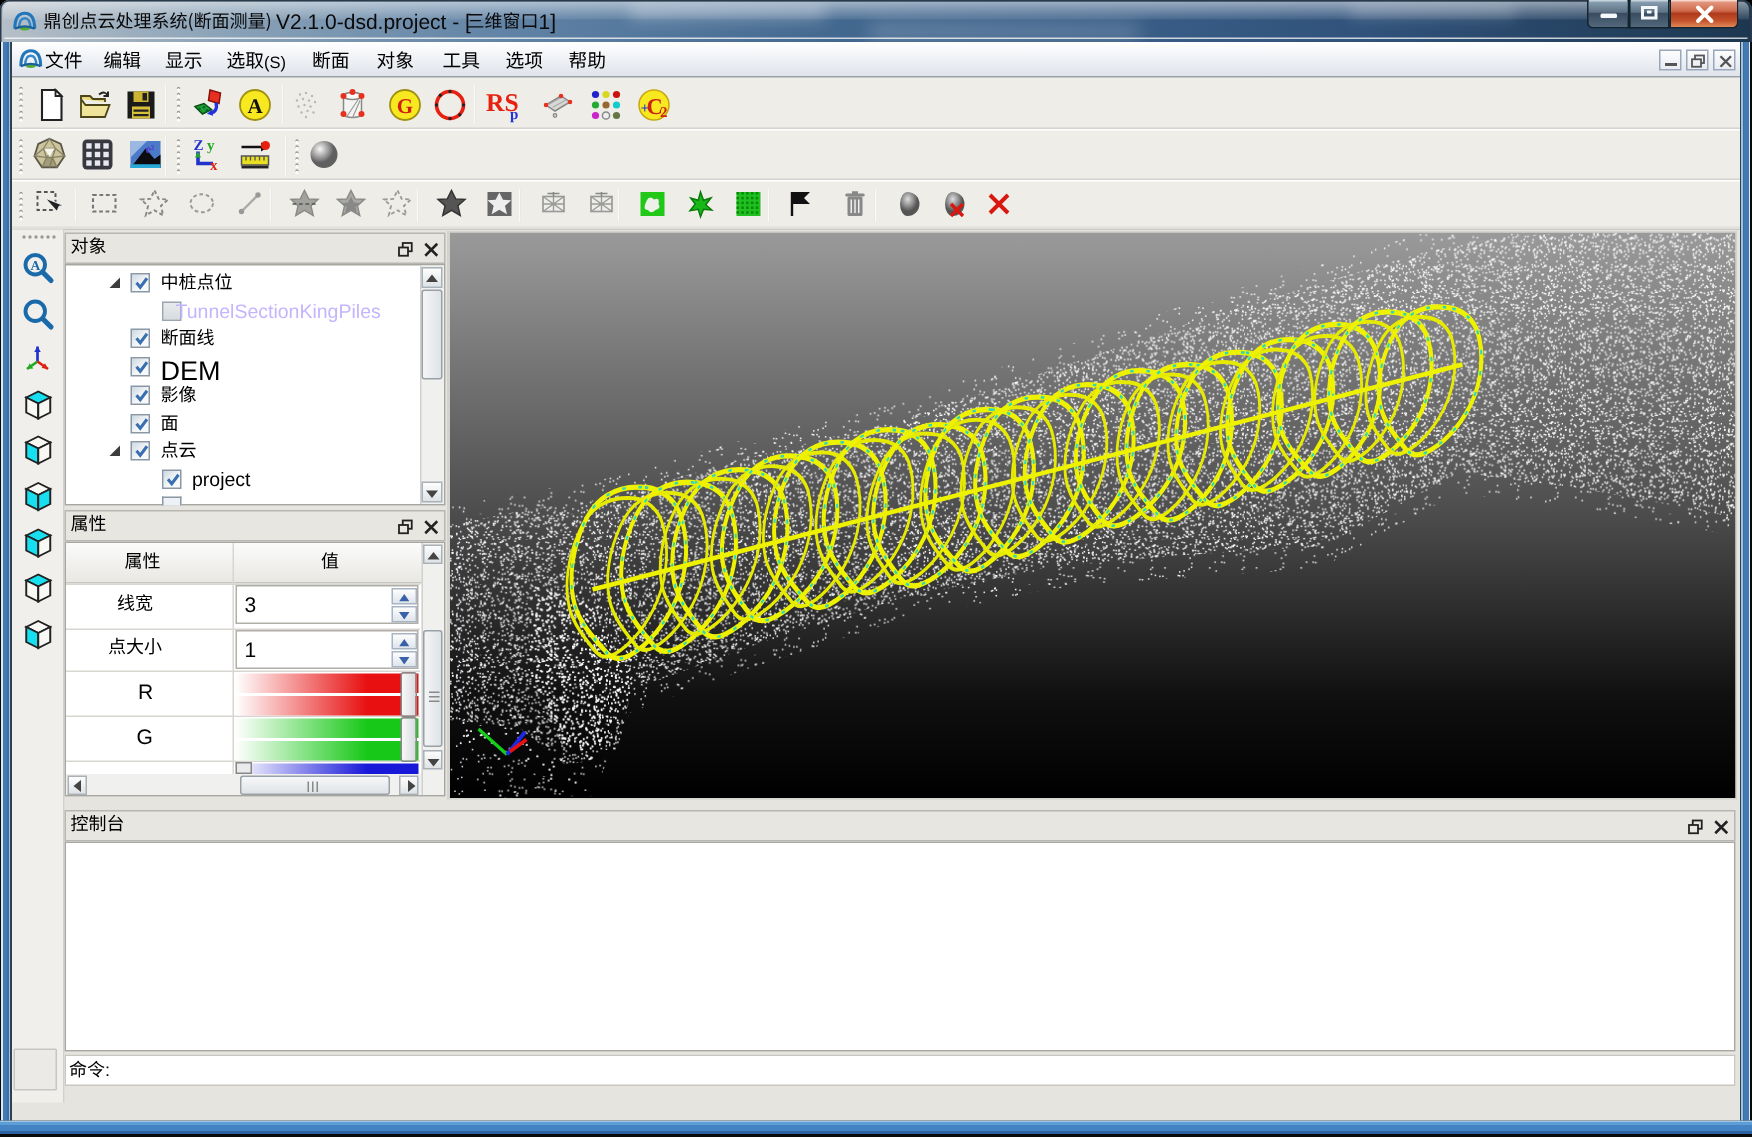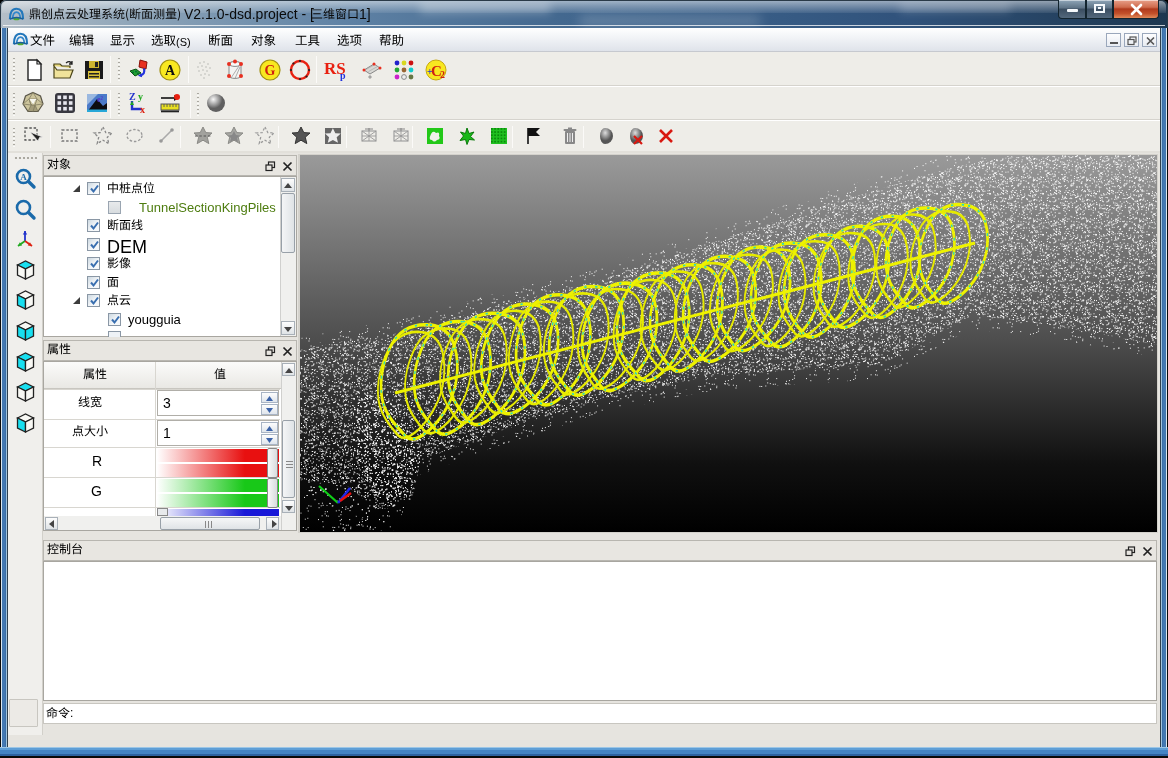--- a/index.html
+++ b/index.html
@@ -660,21 +660,21 @@
     </div>
     <svg style="position:absolute;left:107px;top:182px;overflow:visible" width="50" height="16">
       <g fill="#000" transform="translate(0,10.3) scale(0.0120,-0.0120)">
         <use href="#g4E2D" x="0"></use>
         <use href="#g6869" x="1000"></use>
         <use href="#g70B9" x="2000"></use>
         <use href="#g4F4D" x="3000"></use>
       </g>
     </svg>
     <div class="abs" style="left:108px;top:200.7px;width:13px;height:13px;border:1px solid #9aa5b1;background:linear-gradient(to bottom,#e8eaec,#d8dcdf)"></div>
-    <div class="abs" style="left:139px;top:199.7px;font-size:13px;color:#4d7c0f">TunnelSectionKingPiles</div>
+    <div class="abs" style="left:117px;top:199.7px;font-size:13px;color:#c4b5fd">TunnelSectionKingPiles</div>
     <div class="abs" style="left:87px;top:219.39999999999998px;width:13px;height:13px;border:1px solid #8a97a5;background:linear-gradient(135deg,#cdd9e2 0%,#f6f8fa 60%)">
       <svg class="abs" style="left:1px;top:0px" width="11" height="11">
         <path d="M2 5.5 L4.5 8.5 L9 2.5" fill="none" stroke="#3a6fb0" stroke-width="2"></path>
       </svg>
     </div>
     <svg style="position:absolute;left:107px;top:219.39999999999998px;overflow:visible" width="38" height="16">
       <g fill="#000" transform="translate(0,10.3) scale(0.0120,-0.0120)">
         <use href="#g65AD" x="0"></use>
         <use href="#g9762" x="1000"></use>
         <use href="#g7EBF" x="2000"></use>
@@ -719,21 +719,21 @@
       <g fill="#000" transform="translate(0,10.3) scale(0.0120,-0.0120)">
         <use href="#g70B9" x="0"></use>
         <use href="#g4E91" x="1000"></use>
       </g>
     </svg>
     <div class="abs" style="left:108px;top:312.8999999999999px;width:13px;height:13px;border:1px solid #8a97a5;background:linear-gradient(135deg,#cdd9e2 0%,#f6f8fa 60%)">
       <svg class="abs" style="left:1px;top:0px" width="11" height="11">
         <path d="M2 5.5 L4.5 8.5 L9 2.5" fill="none" stroke="#3a6fb0" stroke-width="2"></path>
       </svg>
     </div>
-    <div class="abs" style="left:128px;top:311.8999999999999px;font-size:13px;color:#000">yougguia</div>
+    <div class="abs" style="left:128px;top:311.8999999999999px;font-size:13px;color:#000">project</div>
     <div class="abs" style="left:108px;top:331px;width:13px;height:6px;border:1px solid #8a97a5;border-bottom:none;background:#eef2f6"></div>
     <div class="abs" style="left:280px;top:177px;width:16px;height:159px;background:#f0f0ee;border-left:1px solid #d0d0ce"></div>
     <div class="abs" style="left:281px;top:178px;width:14px;height:14px;background:linear-gradient(to bottom,#fdfdfd,#dfe3e6);border:1px solid #a8b0b8">
       <svg width="10" height="9" style="position:absolute;left:1px;top:2px">
         <polygon points="5,2 9,7 1,7" fill="#444"></polygon>
       </svg>
     </div>
     <div class="abs" style="left:281px;top:321px;width:14px;height:14px;background:linear-gradient(to bottom,#fdfdfd,#dfe3e6);border:1px solid #a8b0b8">
       <svg width="10" height="9" style="position:absolute;left:1px;top:2px">
         <polygon points="1,3 9,3 5,8" fill="#444"></polygon>

